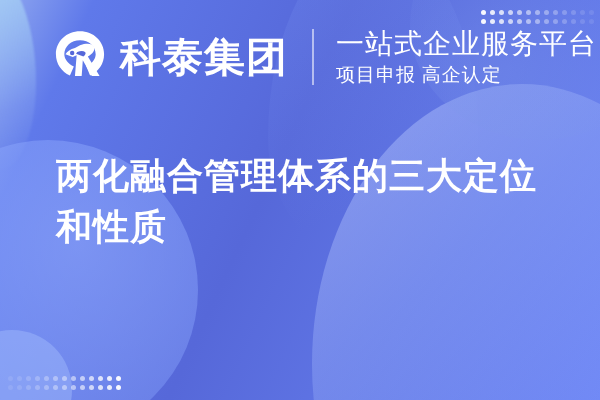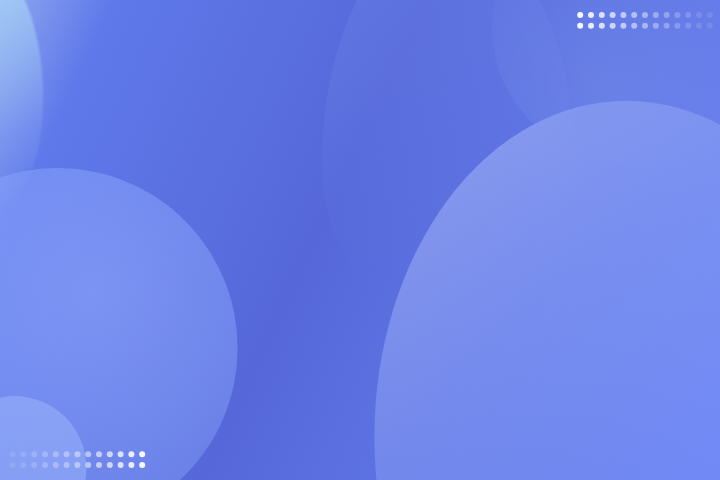--- a/index.html
+++ b/index.html
@@ -229,15 +229,34 @@
         <span class="dot" style="opacity: 0.433; background: rgb(255, 255, 255);"></span>
         <span class="dot" style="opacity: 0.511; background: rgb(255, 255, 255);"></span>
         <span class="dot" style="opacity: 0.592; background: rgb(255, 255, 255);"></span>
         <span class="dot" style="opacity: 0.676; background: rgb(255, 255, 255);"></span>
         <span class="dot" style="opacity: 0.765; background: rgb(255, 255, 255);"></span>
         <span class="dot" style="opacity: 0.856; background: rgb(255, 255, 255);"></span>
         <span class="dot" style="opacity: 0.95; background: rgb(255, 255, 255);"></span>
       </div>
     </div>
 
-
+  <div id="header">
+
+    <svg id="logo-mark" viewBox="0 0 100 100" aria-hidden="true">
+      <path fill="#ffffff" d="M50 4C26 4 7 22 7 45c0 17 10 31 25 38l7-16C29 62 22 54 22 45c0-14 12-25 28-25s28 11 28 25c0 9-7 17-17 21l7 17c15-7 25-21 25-38C93 22 74 4 50 4z"></path>
+      <path fill="#ffffff" d="M41 34c-8 2-14 6-17 11l13 5 7-3-3 37h12l2-28 16 28h14L64 49c9-5 13-11 11-17-2-5-9-7-18-5l-7 2z"></path>
+      <circle cx="36" cy="43" r="4" fill="#5668d9"></circle>
+      <path fill="#5668d9" d="M45 41c6-2 11-2 14 0 2 2 1 5-3 8l-13-5z"></path>
+    </svg>
+
+    <div id="brand-name">科泰集团</div>
+
+    <div id="header-divider"></div>
+
+    <div id="slogan-block">
+      <div id="slogan-main">一站式企业服务平台</div>
+      <div id="slogan-sub">项目申报 高企认定</div>
+    </div>
+  </div>
+
+  <div id="headline">两化融合管理体系的三大定位和性质</div>
 
 </div>
 
 </body></html>

